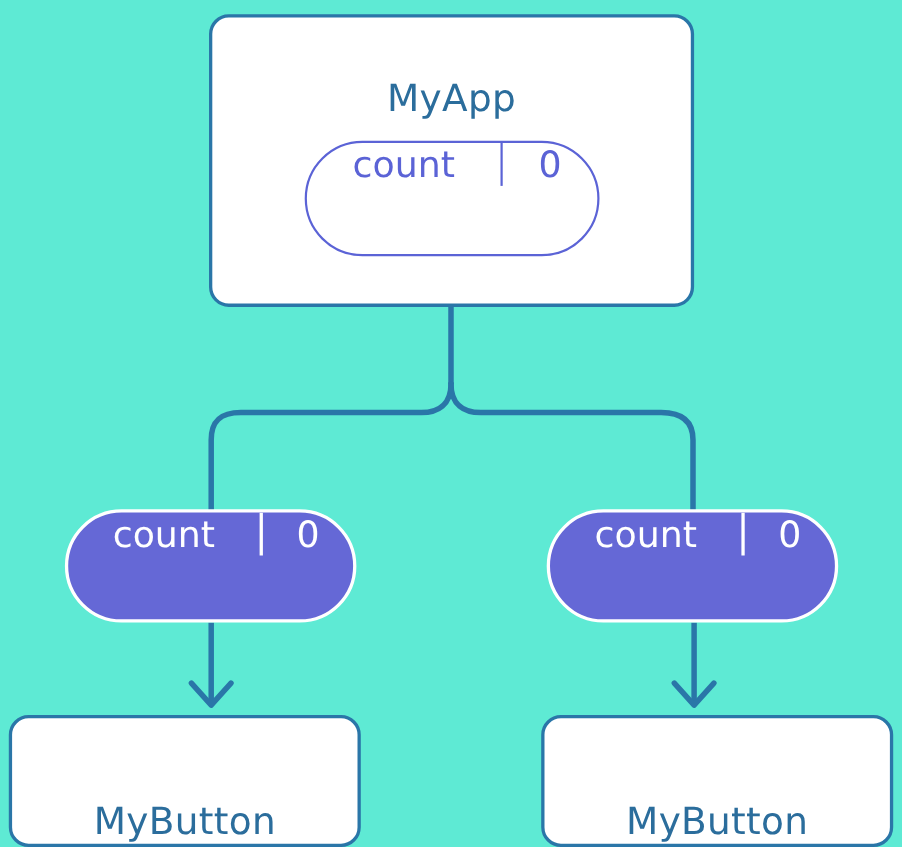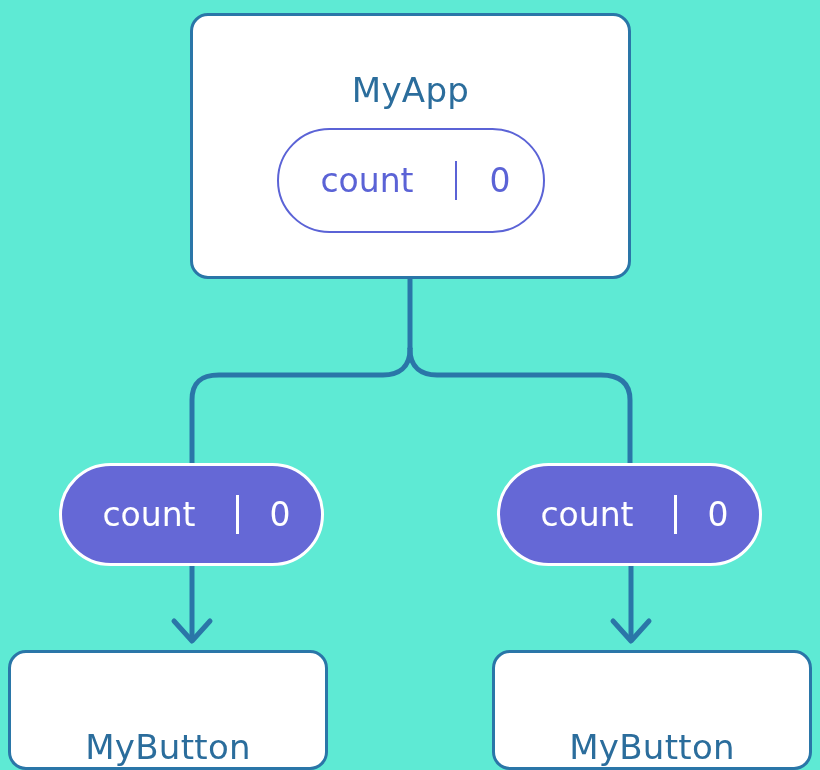--- a/index.html
+++ b/index.html
@@ -72,21 +72,21 @@
     left: 492px;
     top: 650px;
     width: 320px;
   }
 
   
   .pill {
     position: absolute;
     box-sizing: border-box;
     display: flex;
-    align-items: center;
+    align-items: flex-start;
     border-radius: 999px;
     overflow: hidden;
   }
   .pill .pill-key,
   .pill .pill-val {
     display: flex;
     align-items: center;
     justify-content: center;
     font-size: 33px;
     white-space: nowrap;

